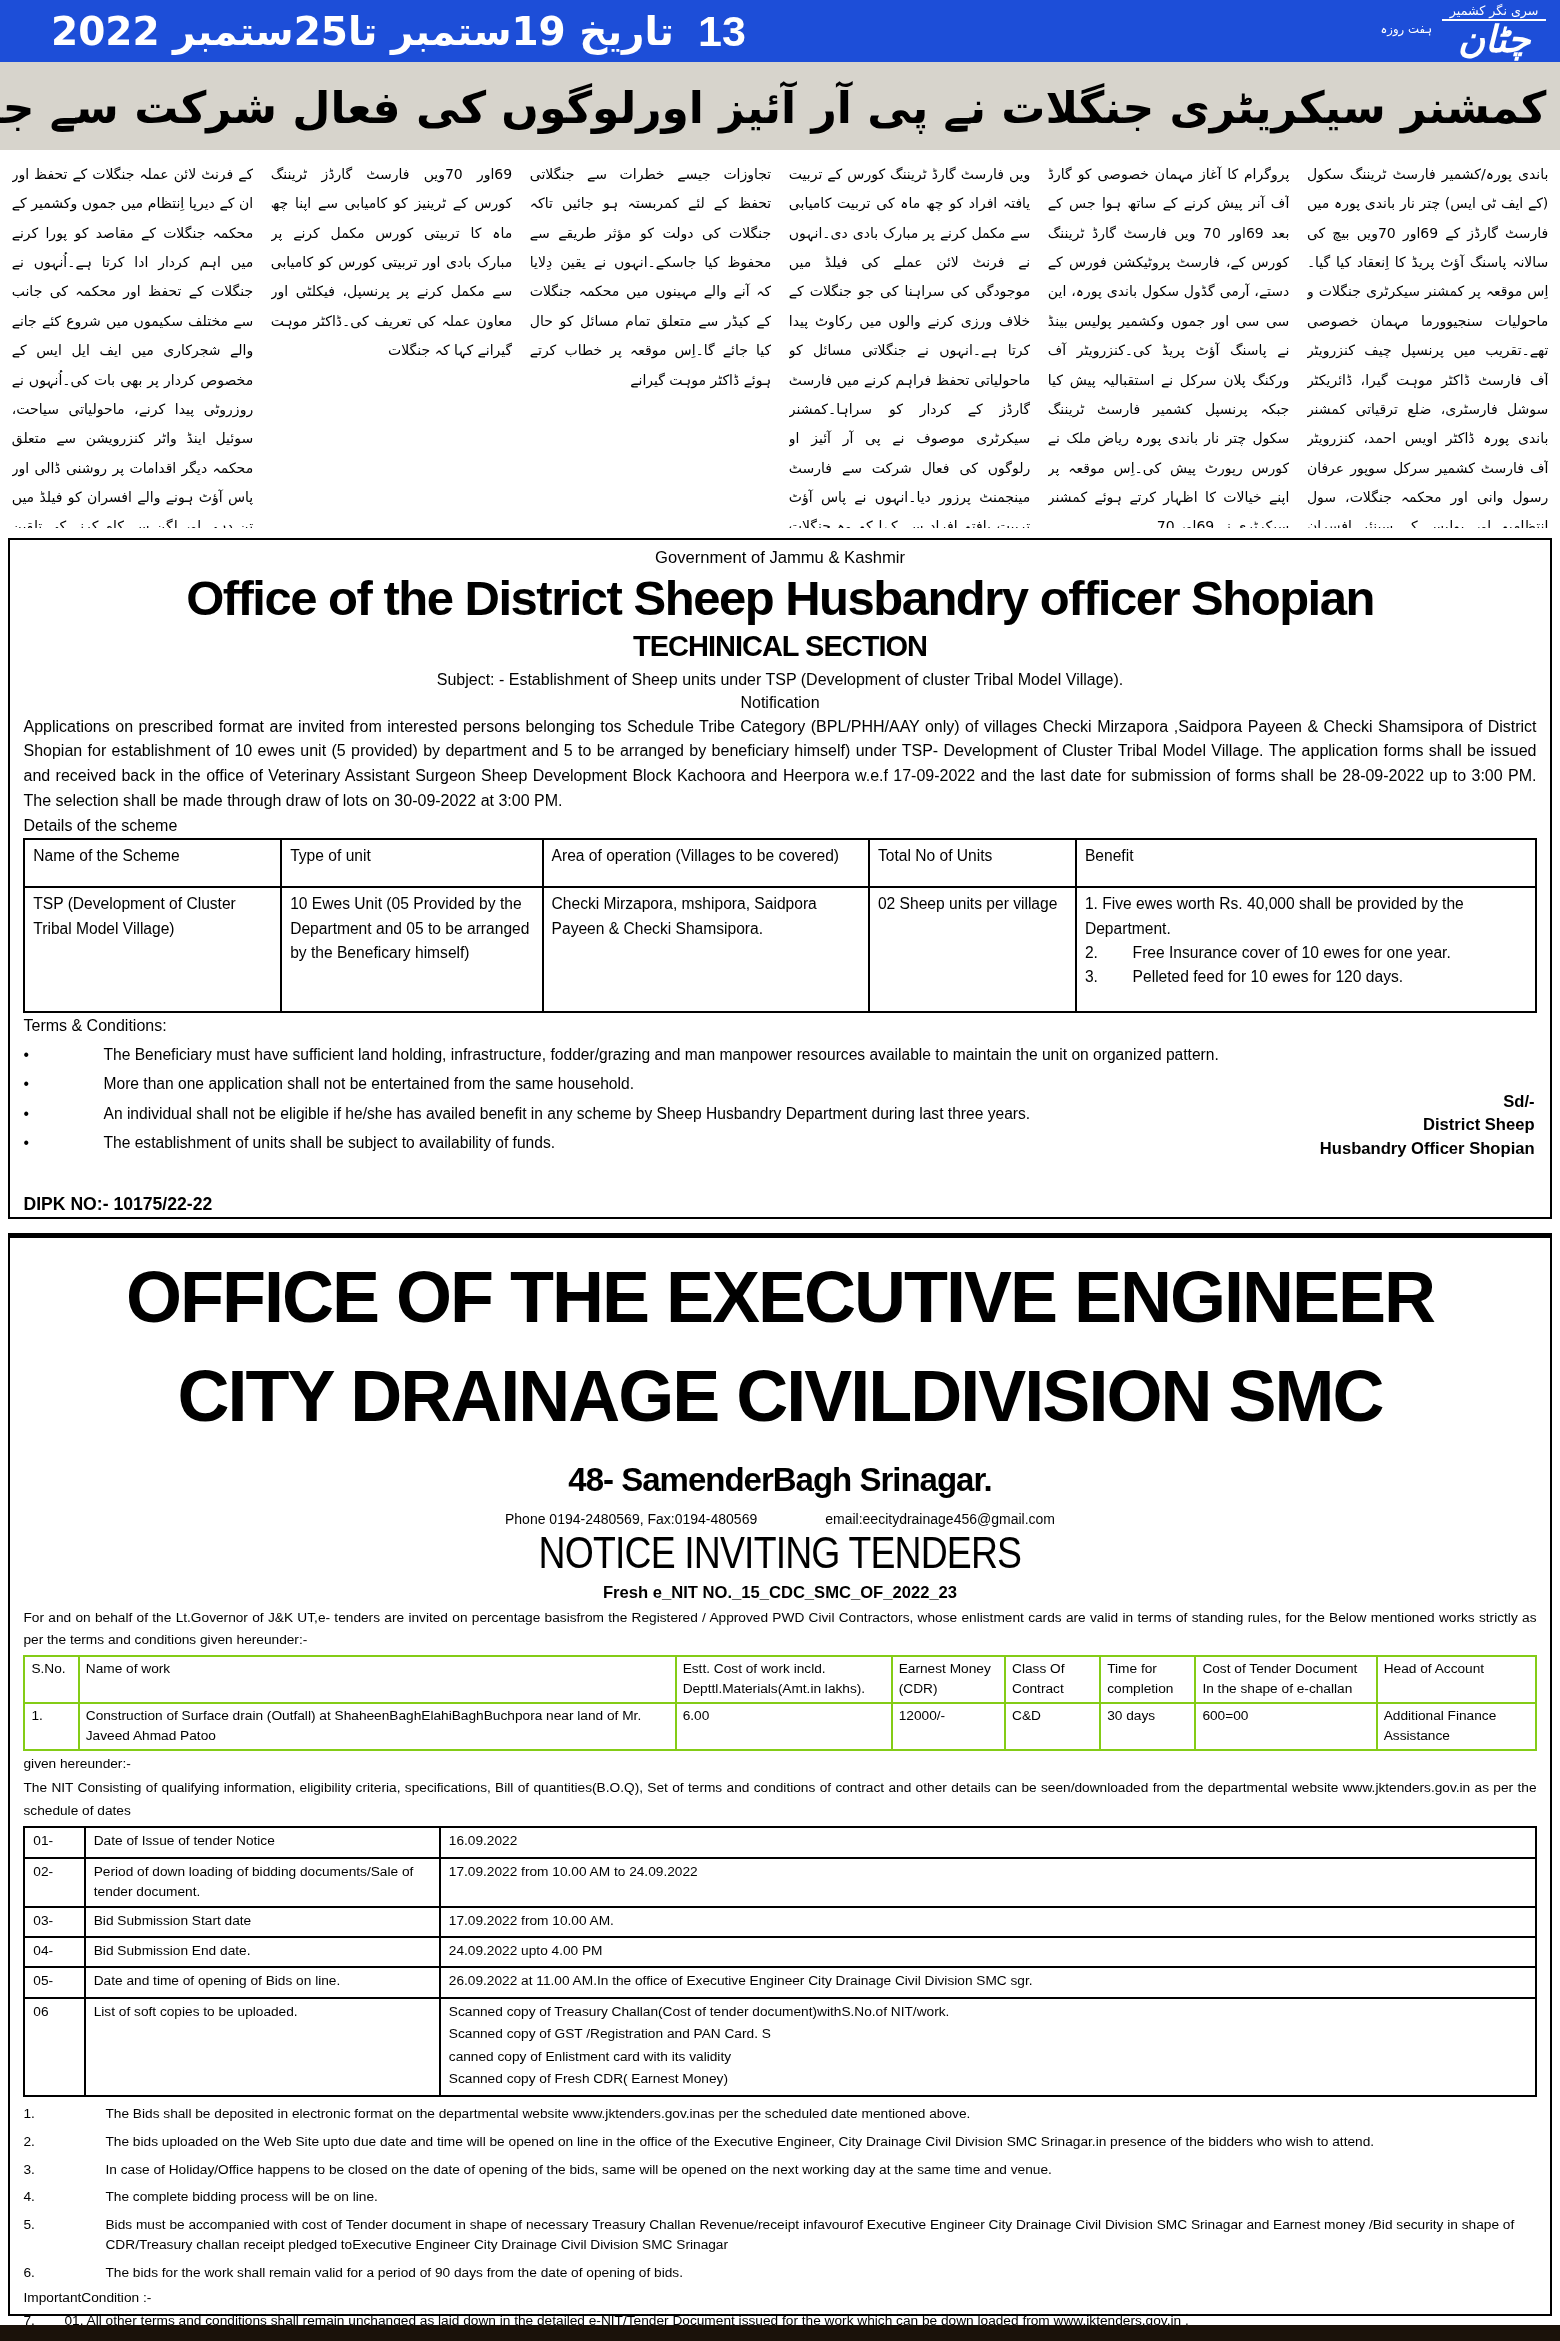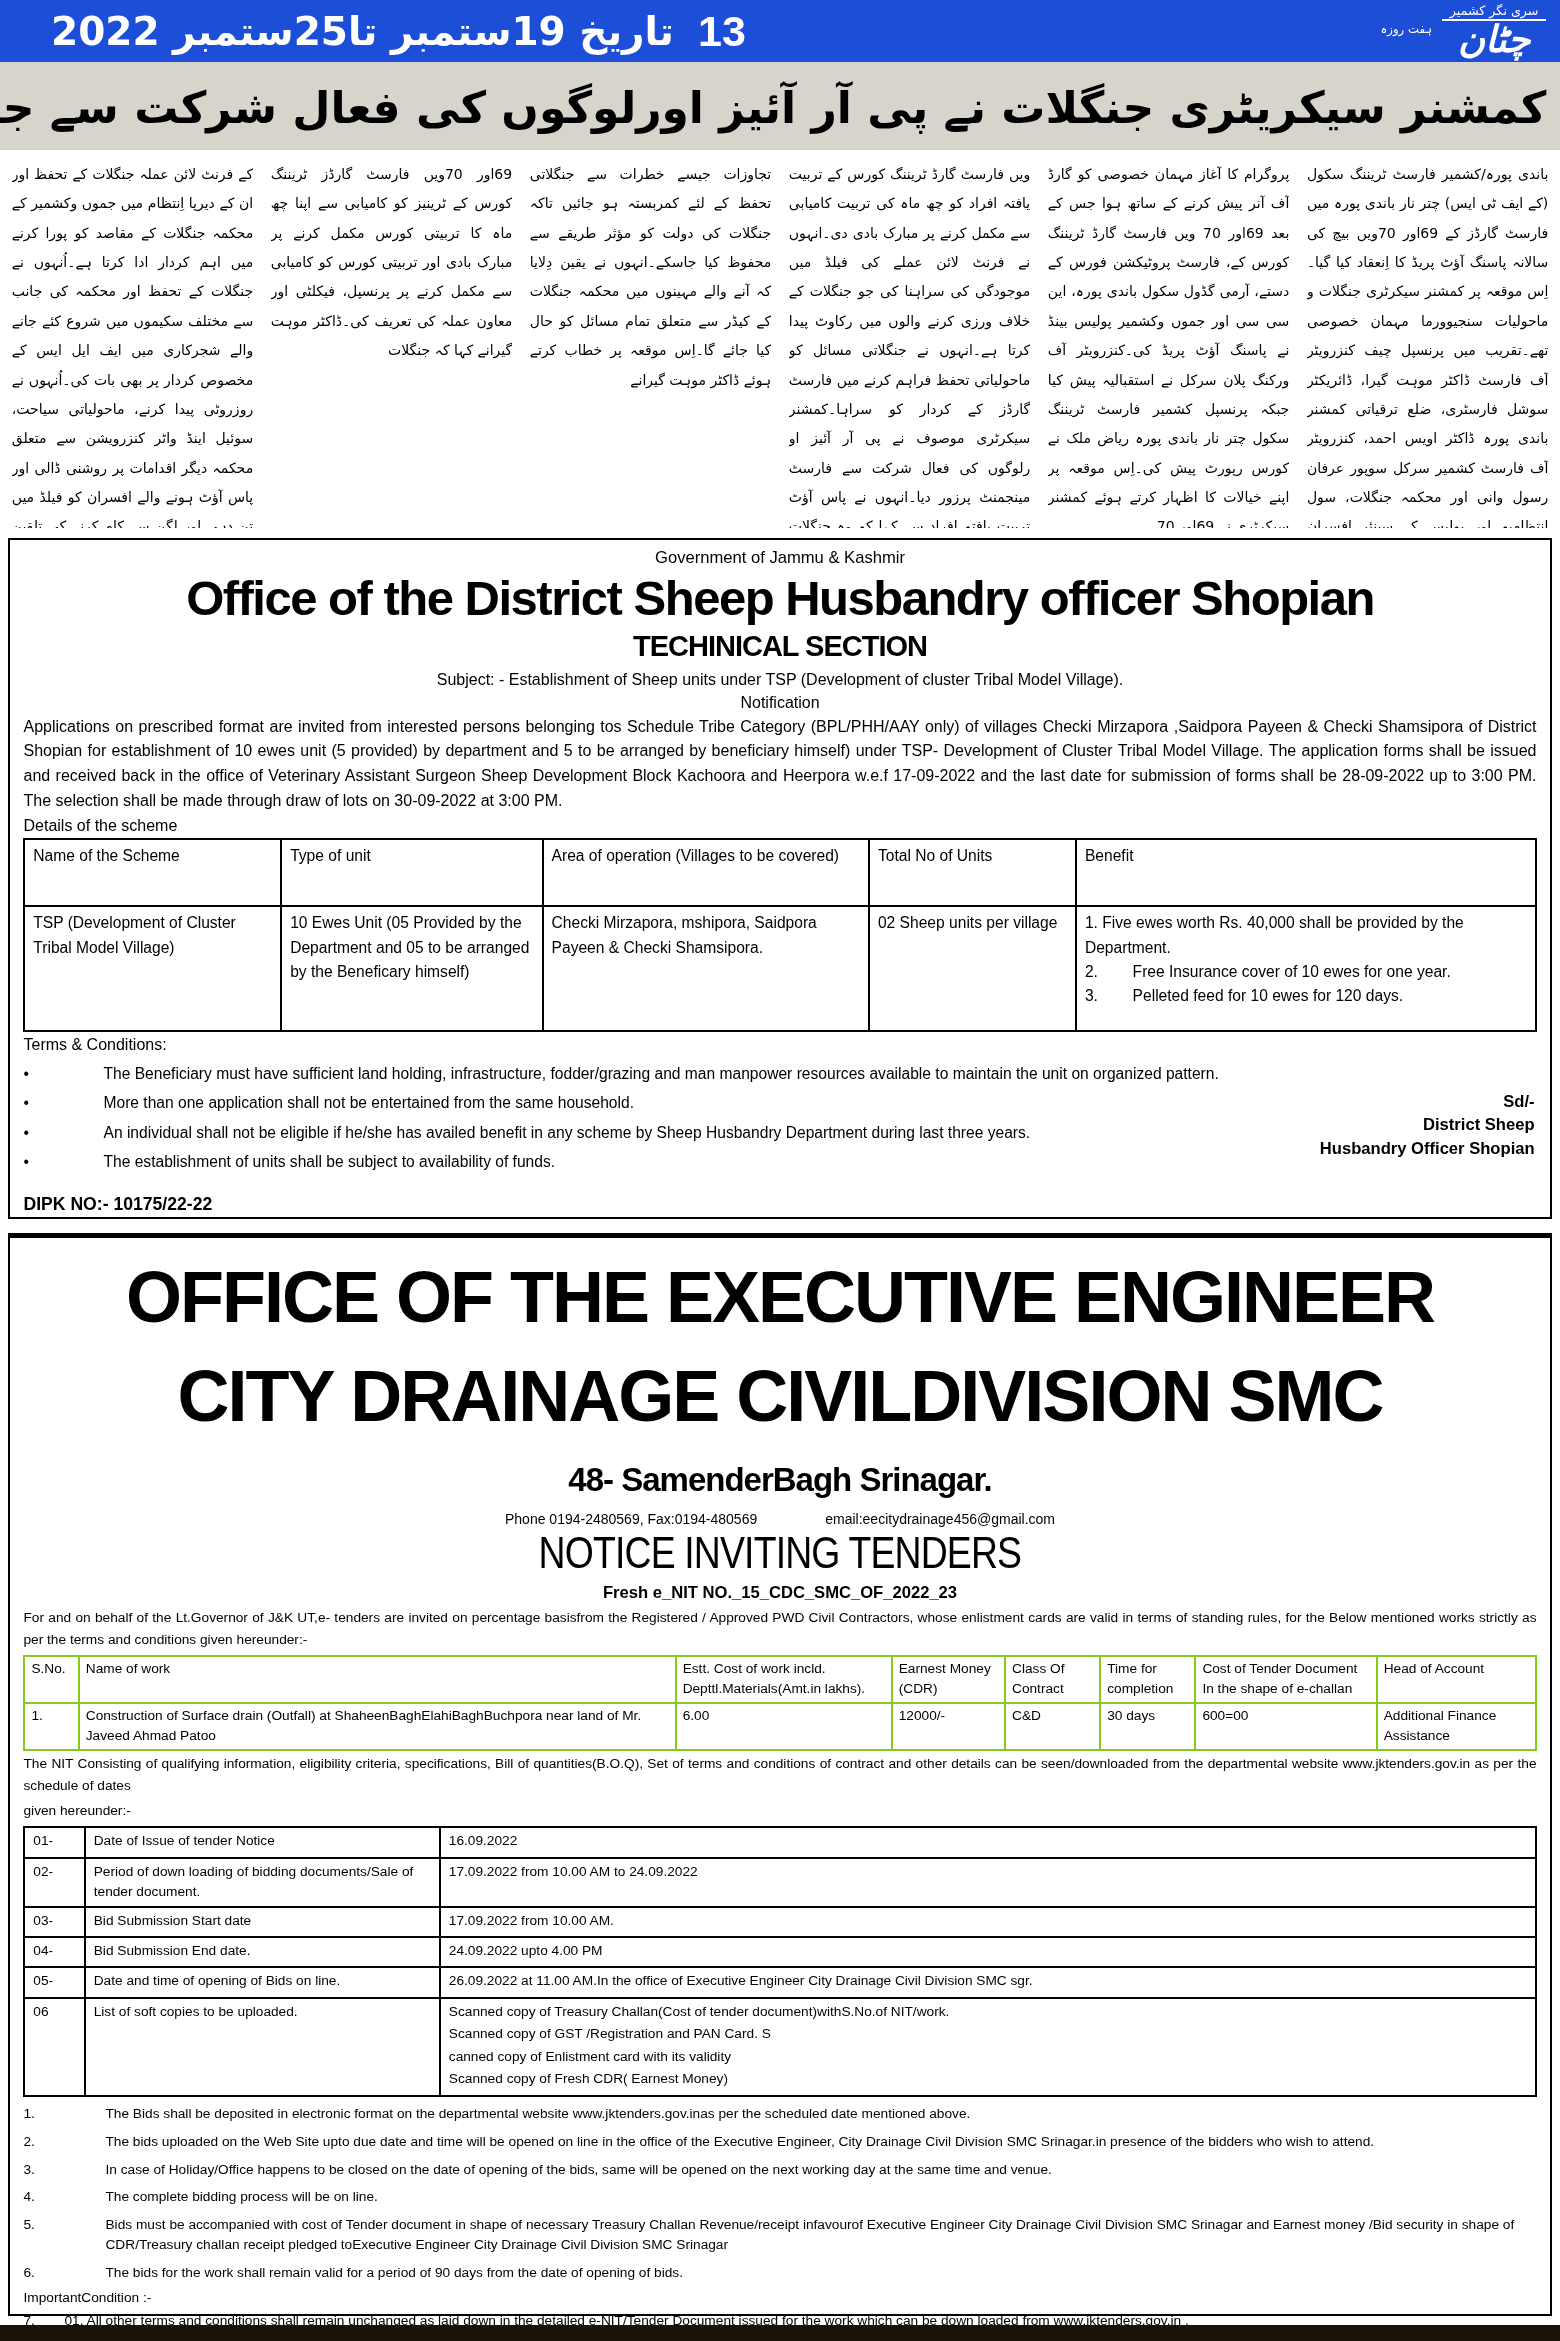--- a/index.html
+++ b/index.html
@@ -69,21 +69,21 @@
   }
   .s-subject { text-align:center; font-size:16px; margin-bottom:4.9px; }
   .s-notif   { text-align:center; font-size:16px; margin-bottom:2.9px; }
   .s-body { font-size:16px; line-height:1.55; text-align:justify; }
   .s-details { font-size:16px; margin:2.9px 0 3.9px; }
   table.s-table { width:100%; border-collapse:collapse; table-layout:fixed; font-size:15.6px; }
   .s-table th, .s-table td {
     border:2px solid #000; vertical-align:top; text-align:left;
     font-weight:normal; padding:3.9px 7.8px 7.8px; line-height:1.55;
   }
-  .s-table th { height:67px; }
+  .s-table th { height:48px; }
   .s-table td { height:125px; }
   .s-benefit span { display:block; }
   .s-terms-label { font-size:16px; margin-top:3.9px; }
   .s-term { display:flex; font-size:15.6px; line-height:1.25; margin-top:9.8px; }
   .s-term .b { width:80px; flex:none; }
   .s-term .t { flex:1; }
   .s-sign {
     position:absolute; right:15.6px; bottom:57px;
     text-align:right; font-weight:bold; font-size:16.6px; line-height:1.4;
   }
@@ -284,22 +284,22 @@
       <td>6.00</td>
       <td>12000/-</td>
       <td>C&amp;D</td>
       <td>30 days</td>
       <td>600=00</td>
       <td>Additional      Finance Assistance</td>
     </tr>
   </tbody>
     </table>
 
+  <div class="t-nitpara">given hereunder:-</div>
   <div class="t-nitpara">The NIT Consisting of qualifying information, eligibility criteria, specifications, Bill of quantities(B.O.Q), Set of terms and conditions of contract and other details can be seen/downloaded from the departmental website www.jktenders.gov.in  as per the schedule of dates</div>
-  <div class="t-nitpara">given hereunder:-</div>
 
   <table class="t-sched">
     <colgroup>
       <col style="width:4%">
         <col style="width:23.5%">
         <col style="width:72.5%">
     </colgroup>
     <tbody>
         <tr>
       <td>01-</td>

